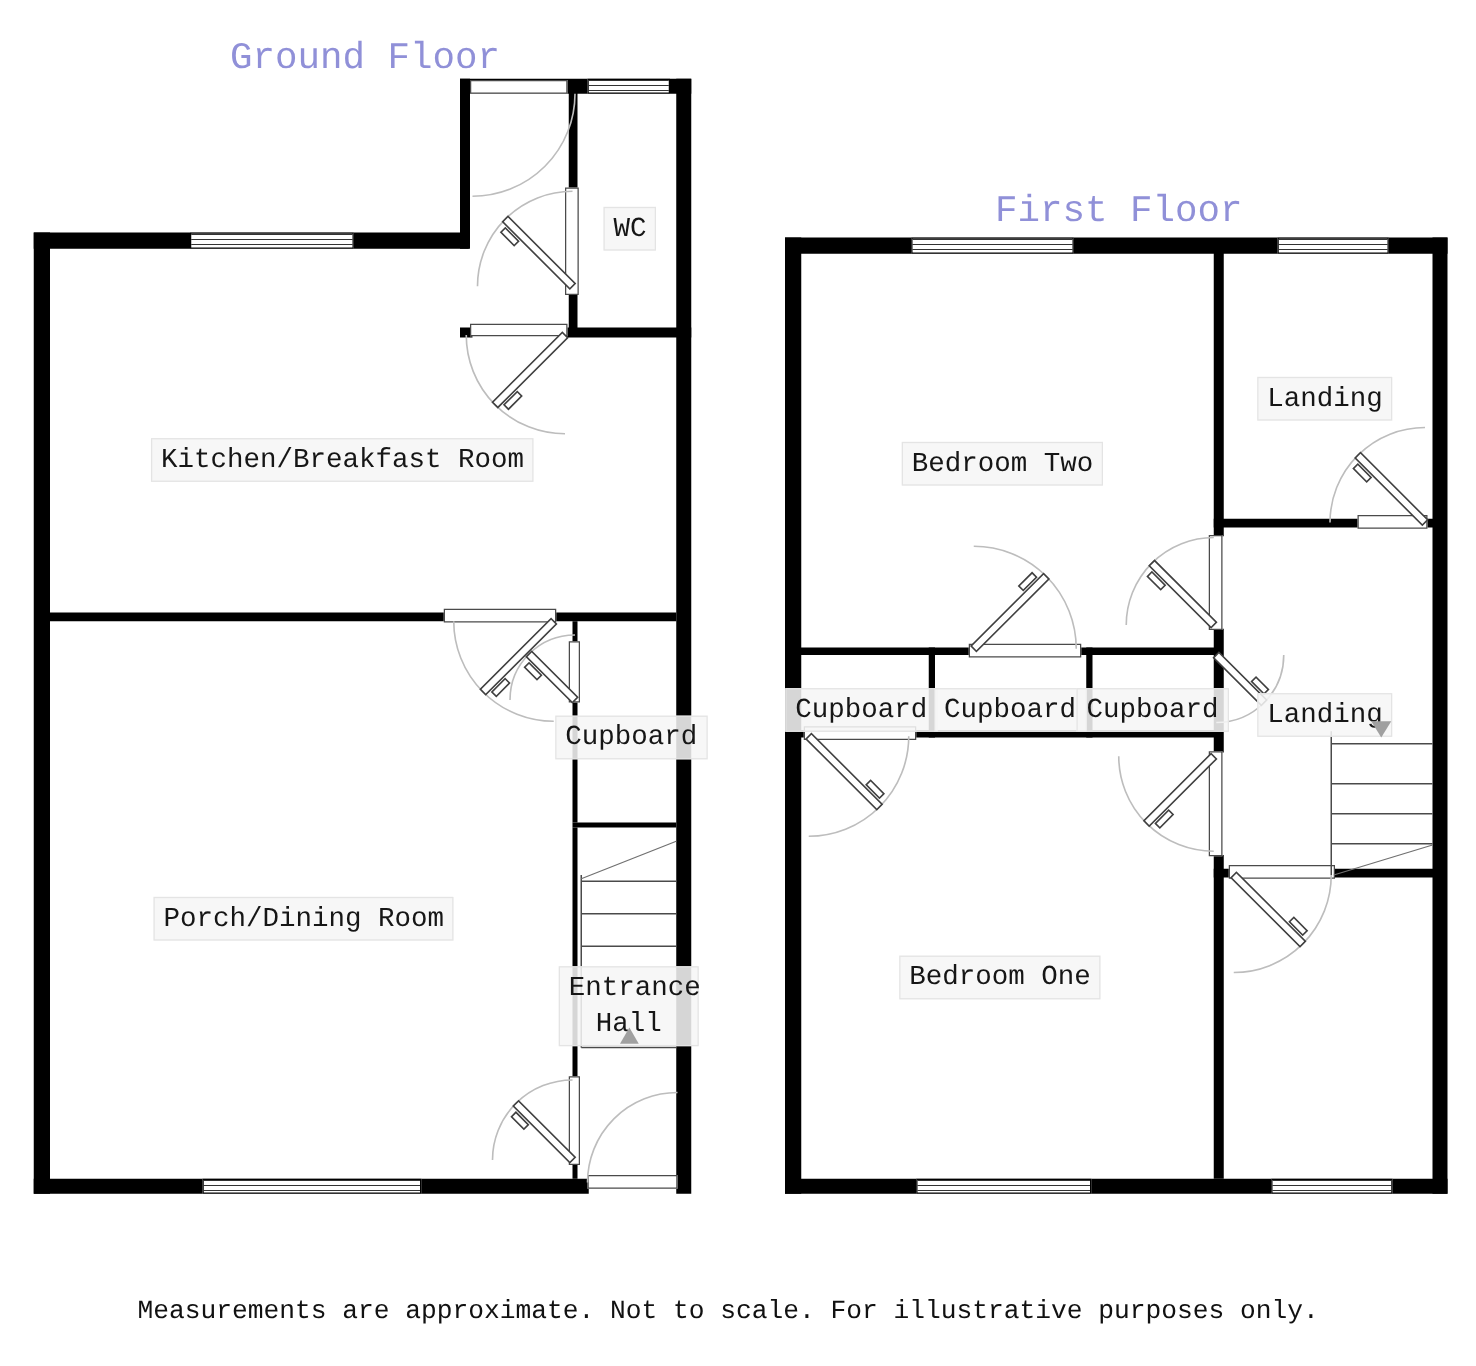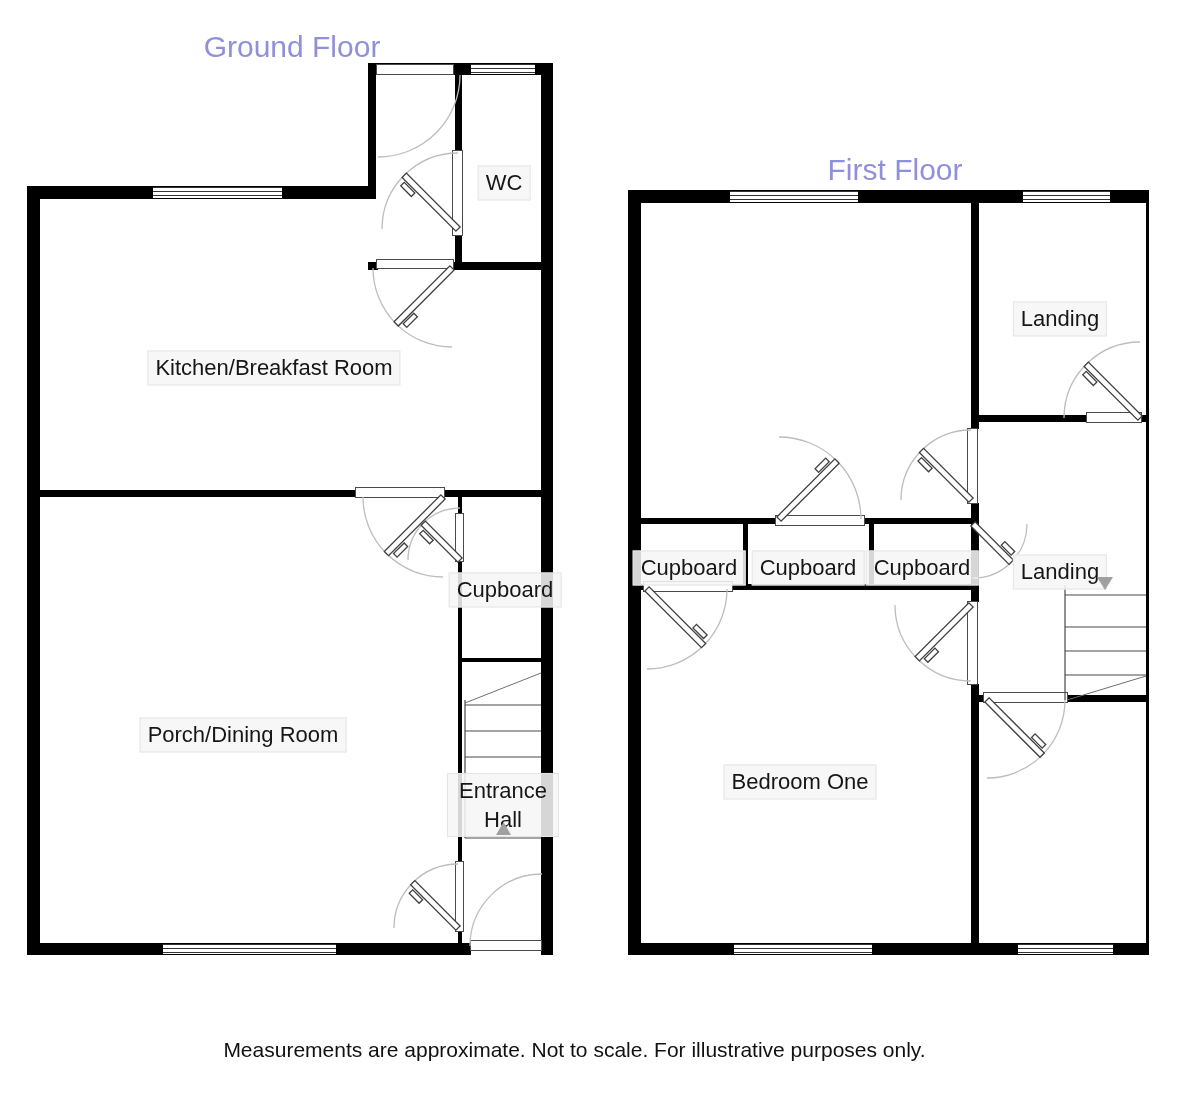--- a/index.html
+++ b/index.html
@@ -1,17 +1,17 @@
 <!DOCTYPE html>
 <html style="--title: #9090d8; --wall: #000000; --label-bg: #f6f6f6; --label-border: #e4e4e4; --label-text: #161616; --arc: #bdbdbd; --stair-line: #4a4a4a; --arrow: #a0a0a0;"><head>
 <meta charset="utf-8">
 <style>
   html,body{margin:0;padding:0;background:#fff;}
   #canvas{position:relative;width:1149px;height:1093px;background:#fff;overflow:hidden;
-          font-family:Liberation Sans, sans-serif;}
+          font-family:Liberation Mono, monospace;padding-left:16px;}
   .w{position:absolute;background:var(--wall,#000);}
   .win{position:absolute;box-sizing:border-box;border:1px solid #000;
        background:#fff repeating-linear-gradient(to bottom,#333 0 1px,rgba(0,0,0,0) 1px 4px);}
   .slab{position:absolute;box-sizing:border-box;background:#fff;border:1px solid #4a4a4a;}
   .lbl{position:absolute;transform:translate(-50%,-50%);
        background:rgba(246,246,246,.87);border:1px solid var(--label-border,#e4e4e4);
        color:var(--label-text,#161616);font-size:22px;line-height:1.32;text-align:center;
        padding:2px 7px;}
   .nw{white-space:nowrap;margin-top:12px;}
   .title{position:absolute;transform:translate(-50%,-50%);color:var(--title,#9090d8);
@@ -164,20 +164,21 @@
       <path class="diag" d="M1067 700 L1146 676"></path>
     </g>
   </svg>
 
   <div class="lbl nw" style="left:504px;top:171px;">WC</div>
   <div class="lbl nw" style="left:274px;top:356px;">Kitchen/Breakfast Room</div>
   <div class="lbl nw" style="left:505px;top:578px;">Cupboard</div>
   <div class="lbl nw" style="left:243px;top:723px;">Porch/Dining Room</div>
   <div class="lbl" style="left:503px;top:805px;width:96px;">Entrance Hall</div>
 
+  <div class="lbl nw" style="left:802px;top:359px;">Bedroom Two</div>
   <div class="lbl nw" style="left:1060px;top:307px;">Landing</div>
   <div class="lbl nw" style="left:689px;top:556px;">Cupboard</div>
   <div class="lbl nw" style="left:808px;top:556px;">Cupboard</div>
   <div class="lbl nw" style="left:922px;top:556px;">Cupboard</div>
   <div class="lbl nw" style="left:1060px;top:560px;">Landing</div>
   <div class="lbl nw" style="left:800px;top:770px;text-align:center;">Bedroom One</div>
 
   <svg class="layer" width="1181" height="1093">
     <polygon class="arrow" points="496,835 511,835 503.5,822"></polygon>
     <polygon class="arrow" points="1097,577 1113,577 1105,590"></polygon>

